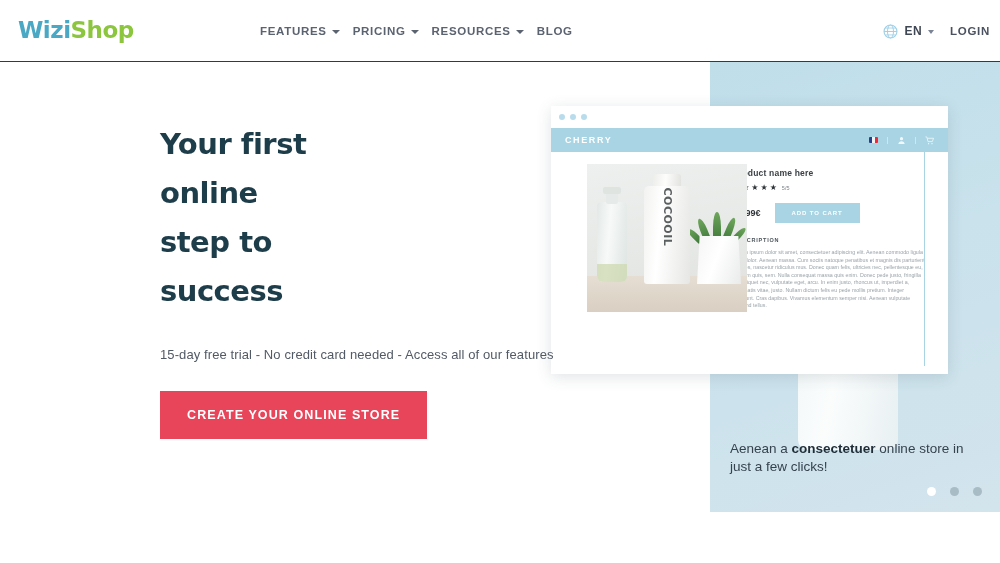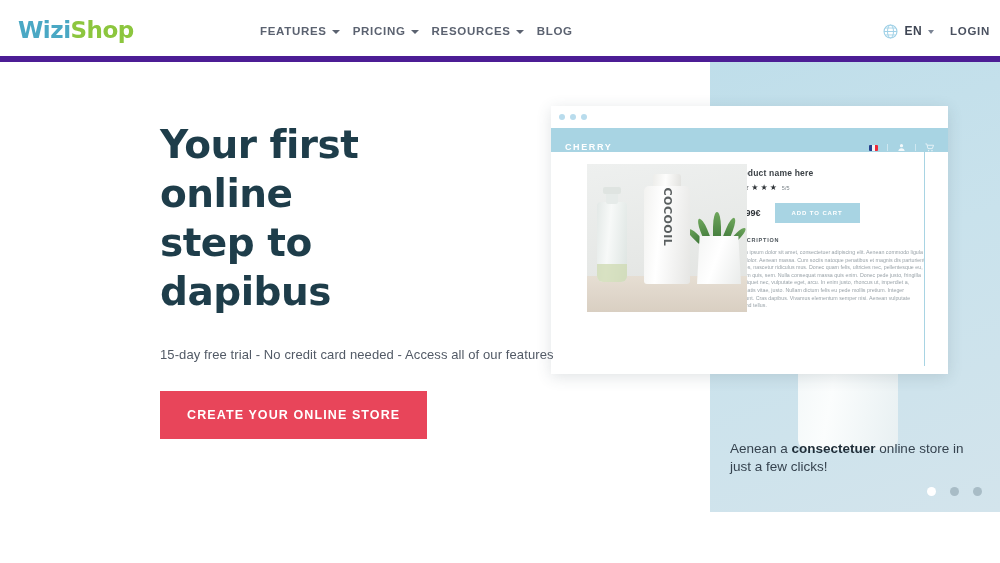--- a/index.html
+++ b/index.html
@@ -7,21 +7,21 @@
     width:1000px; height:563px;
     background:#ffffff;
     font-family:"Liberation Sans", sans-serif;
     overflow:hidden;
   }
   .page { position:relative; width:1000px; height:563px; background:#fff; }
 
   
   .header {
     position:absolute; top:0; left:0; width:1000px; height:62px;
-    background:#fff; border-bottom:6px solid #4c1d95;
+    background:#fff; border-bottom:1px solid #4c1d95;
     display:flex; align-items:center; z-index:40;
   }
   .logo {
     position:absolute; left:18px; top:17px;
     font-size:23px; font-weight:bold; letter-spacing:-0.5px;
     font-family:"DejaVu Sans", sans-serif;
     white-space:nowrap;
   }
   .logo .w { color:#4aa8c4; }
   .logo .s { color:#8cc63e; }
@@ -44,21 +44,21 @@
     background:#e8455a; color:#fff; border:none; border-radius:22px;
     padding:11px 21px; font-size:11.5px; font-weight:bold; letter-spacing:0.8px;
     text-transform:uppercase; cursor:pointer; font-family:"Liberation Sans", sans-serif;
     white-space:nowrap;
   }
 
   
   .hero-left { position:absolute; left:160px; top:120px; width:400px; }
   .h1 {
     font-family:"DejaVu Sans", sans-serif;
-    font-size:39px; line-height:49px; font-weight:bold;
+    font-size:29px; line-height:49px; font-weight:bold;
     color:#1e3d4a; letter-spacing:-0.5px;
   }
   .sub {
     margin-top:31px; font-size:13px; color:#525a66; letter-spacing:0.1px; white-space:nowrap;
   }
   .cta-main {
     margin-top:29px; display:inline-block;
     background:#e8455a; color:#fff; border:none;
     padding:17px 27px; font-size:12.5px; font-weight:bold; letter-spacing:1.1px;
     text-transform:uppercase; cursor:pointer; font-family:"Liberation Sans", sans-serif;
@@ -99,21 +99,21 @@
   .dot.on { background:#ffffff; }
 
   
   .mock {
     position:absolute; left:551px; top:106px; width:397px; height:268px;
     background:#fff; box-shadow:0 3px 14px rgba(60,80,95,0.16); overflow:hidden;
   }
   .mock-chrome { height:22px; background:#fff; display:flex; align-items:center; padding-left:8px; gap:5px; }
   .cdot { width:6px; height:6px; border-radius:50%; background:#b9dced; }
   .mock-topbar {
-    height:24px; background:#a8d4e3; display:flex; align-items:flex-end;
+    height:24px; background:#a8d4e3; display:flex; align-items:center;
     padding:0 14px; justify-content:space-between;
   }
   .brand { font-size:9px; font-weight:bold; letter-spacing:1.6px; color:#fff; }
   .topicons { display:flex; align-items:center; gap:9px; }
   .flag { width:9px; height:6px; display:flex; border-radius:1px; overflow:hidden; }
   .flag i { flex:1; display:block; }
   .f1 { background:#24408e; } .f2 { background:#f4f4f4; } .f3 { background:#ed2939; }
   .tsep { width:1px; height:7px; background:rgba(255,255,255,.45); }
   .ticon { width:9px; height:9px; opacity:.85; }
 
@@ -296,19 +296,19 @@
       </div>
     </div>
     <div class="vrule"></div>
   </div>
 
   <div class="hero-left">
     <div class="h1">
       <div>Your first</div>
       <div>online</div>
       <div>step to</div>
-      <div>dapibus</div>
+      <div>success</div>
     </div>
     <div class="sub">15-day free trial - No credit card needed - Access all of our features</div>
     <button class="cta-main">CREATE YOUR ONLINE STORE</button>
   </div>
 
 </div>
 
 </body></html>

